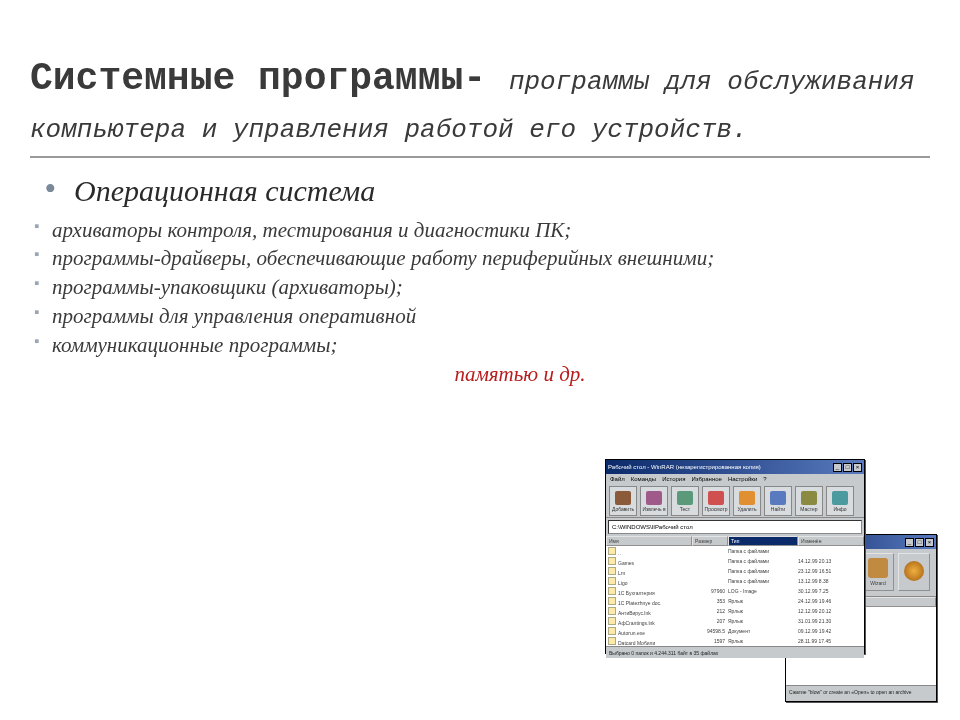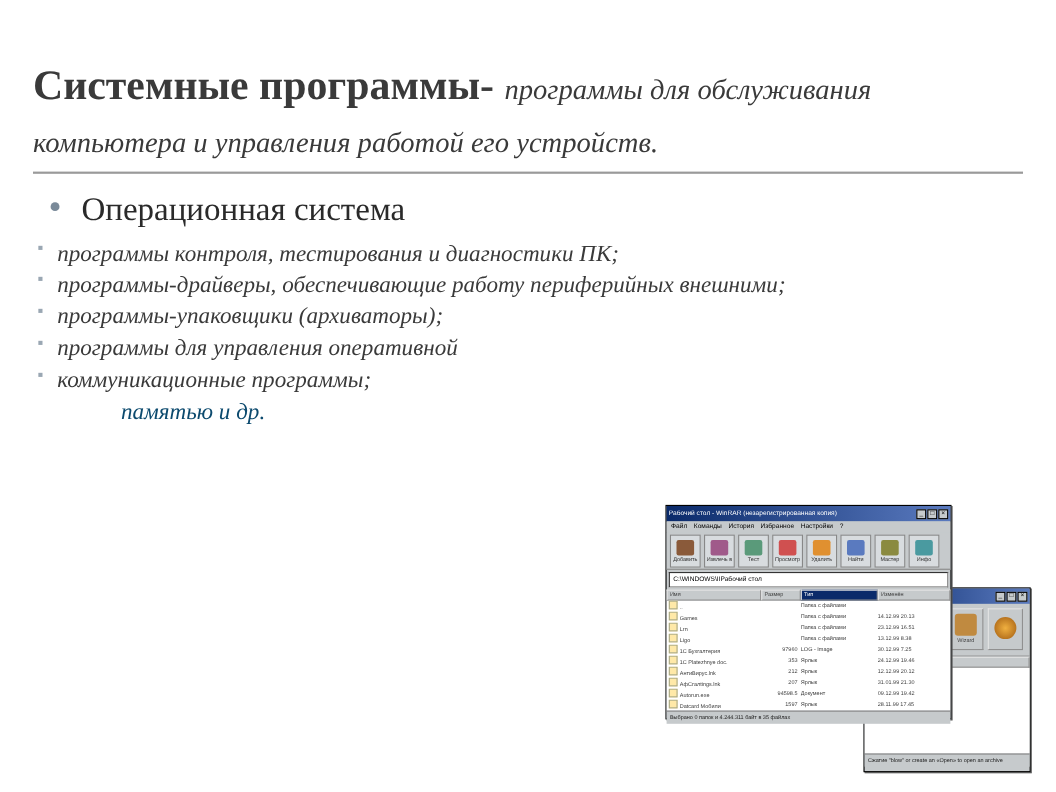--- a/index.html
+++ b/index.html
@@ -14,21 +14,21 @@
   }
   .slide {
     padding: 55px 30px 30px 30px;
     position: relative;
     height: 100%;
   }
   .title {
     font-size: 38px;
     font-weight: bold;
     color: #3a3a3a;
-    font-family: Liberation Serif, serif;
+    font-family: Liberation Mono, monospace;
     line-height: 1.25;
     margin-bottom: 0;
   }
   .title .sub {
     font-size: 26px;
     font-weight: normal;
     font-style: italic;
   }
   .hr {
     border: none;
@@ -36,20 +36,21 @@
     margin: 6px 0 14px 0;
   }
   ul.outer {
     list-style: none;
     padding-left: 10px;
   }
   ul.outer > li {
     position: relative;
     padding-left: 34px;
     margin-bottom: 6px;
+    font-style: italic;
   }
   ul.outer > li::before {
     content: "•";
     position: absolute;
     left: 4px;
     top: -2px;
     font-size: 34px;
     color: #7a8a99;
   }
   .h1-item {
@@ -86,22 +87,23 @@
     position: absolute;
     left: 4px;
     top: 0;
     font-size: 15px;
     color: #9aa7b3;
   }
   .last-sub {
     padding-left: 80px;
     font-size: 21px;
     font-style: italic;
-    color: #0c4a6e;
+    color: #b91c1c;
     line-height: 1.38;
+    text-align: center;
   }
 
   
   .winrar {
     position: absolute;
     right: 20px;
     bottom: 16px;
     width: 335px;
     height: 245px;
   }
@@ -298,21 +300,21 @@
   <hr class="hr">
 
   <ul class="outer">
     <li>
       <div class="h1-item">Операционная система</div>
     </li>
   </ul>
 
 
   <ul class="inner">
-    <li>программы контроля, тестирования и диагностики ПК;</li>
+    <li>архиваторы контроля, тестирования и диагностики ПК;</li>
     <li>программы-драйверы, обеспечивающие работу периферийных внешними;</li>
     <li>программы-упаковщики (архиваторы);</li>
     <li>программы для управления оперативной</li>
     <li>коммуникационные программы;</li>
   </ul>
   <div class="last-sub">памятью и др.</div>
 
   <div class="winrar">
 
     <div class="win back">

